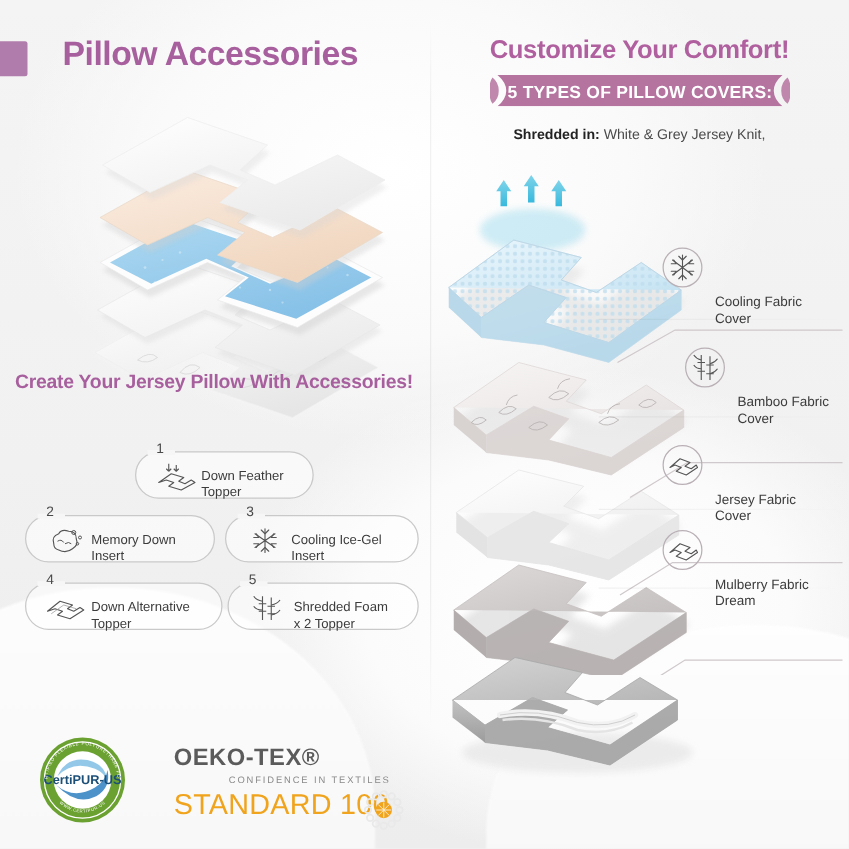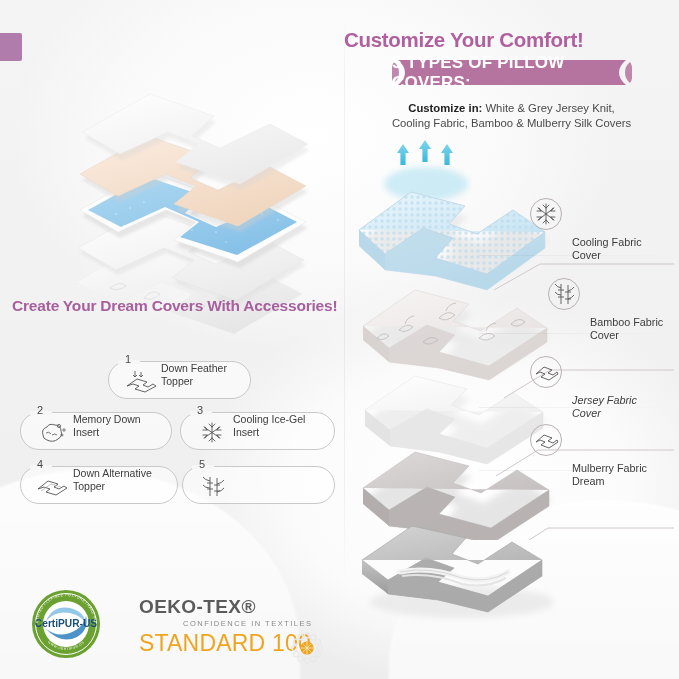--- a/index.html
+++ b/index.html
@@ -65,21 +65,21 @@
     background:rgba(255,255,255,0.55);
     height:38px;
   }
   .pill .num {
     position:absolute; top:-9px; left:13px;
     font-size:11px; color:#4a4a4a;
     background:transparent; padding:0 3px;
     line-height:12px;
   }
   .pill .pl-label {
-    position:absolute; left:52px; top:0;
+    position:absolute; left:52px; top:13px;
     font-size:10.5px; line-height:12.5px; color:#3c3c3c;
     white-space:pre-line;
   }
   .pill .pl-icon {
     position:absolute; left:14px; top:8px; width:34px; height:23px;
   }
   
   .pill .notch {
     position:absolute; top:-2px; left:9px; width:22px; height:4px;
     background:#f6f6f6;
@@ -98,29 +98,29 @@
     font-size:7.5px; color:#8a8a8a; letter-spacing:1.5px; margin-top:1px;margin-left:44px;
   }
   .oeko-3 {
     font-size:23px; font-weight:normal; color:#f0a41e; letter-spacing:0.2px; margin-top:2px;
   }
   .oeko-flower { position:absolute; left:152px; top:36px; width:32px; height:32px; }
 
   
   .right { position:absolute; left:344px; top:0; width:335px; height:679px; }
   .title-right {
-    position:absolute; left:0; width:335px; top:28px; 
+    position:absolute; left:0; width:335px; top:28px; text-align:center;
     font-size:20.5px; font-weight:bold; color:#b0609f; letter-spacing:-0.3px;
   }
   .ribbon {
     position:absolute; left:48px; top:60px; width:240px; height:25px;
   }
   .ribbon-label {
     position:absolute; inset:0; display:flex; align-items:center; justify-content:center;
-    font-size:17px; font-weight:bold; color:#ffffff; letter-spacing:0.2px;
+    font-size:14px; font-weight:bold; color:#ffffff; letter-spacing:0.2px;
   }
   .avail {
     position:absolute; left:0; width:335px; top:101px; text-align:center;
     font-size:11.3px; line-height:15px; color:#4a4a4a;
   }
 
   
   .stack-right { position:absolute; left:5px; top:140px; width:200px; height:400px; }
 
   
@@ -147,20 +147,21 @@
 <body>
 
 <div id="page">
   <div class="sweep-left"></div>
   <div class="sweep-right"></div>
   <div class="divider"></div>
 
   <div class="left">
 
     <div class="accent-square"></div>
+    <div class="title-left">Pillow Accessories</div>
 
     <div class="stack-left">
       <svg width="268" height="250" viewBox="0 0 268 250">
         <defs>
           <linearGradient id="lw" x1="0" y1="0" x2="0.6" y2="1">
             <stop offset="0%" stop-color="#ffffff"></stop>
               <stop offset="100%" stop-color="#ebebeb"></stop>
           </linearGradient>
           <linearGradient id="lbe" x1="0" y1="0" x2="0.6" y2="1">
             <stop offset="0%" stop-color="#fbece0"></stop>
@@ -225,21 +226,21 @@
         </g>
 
         <g transform="translate(26,0)">
           <path d="M10,40 L78,2 L142,24 L120,44 L148,56 L198,32 L236,52 L168,92 L104,70 L126,52 L96,40 L48,62 Z" fill="#d6d6d6" opacity="0.35" filter="url(#sft)" transform="translate(2,6)"></path>
           <path d="M10,40 L78,2 L142,24 L120,44 L148,56 L198,32 L236,52 L168,92 L104,70 L126,52 L96,40 L48,62 Z" fill="url(#lw)" stroke="#ededed" stroke-width="0.6"></path>
         </g>
       </svg>
     </div>
 
     <div class="create-text">Create Your
-Dream Covers
+Jersey Pillow
 With Accessories!</div>
 
     <div class="pill" style="left:108px; top:361px; width:143px;">
       <div class="notch"></div>
       <div class="num">1</div>
       <div class="pl-icon">
         <svg width="34" height="23" viewBox="0 0 34 23">
           <path d="M4,16 L14,9 L24,12 L20,15 L25,17 L30,14 L33,16 L22,22 L12,19 L16,16 L10,14 Z" fill="none" stroke="#555" stroke-width="0.9" stroke-linejoin="round"></path>
           <path d="M12,1 L12,7 M12,7 L10,5 M12,7 L14,5" stroke="#555" stroke-width="0.9" fill="none"></path>
           <path d="M18,2 L18,7 M18,7 L16,5 M18,7 L20,5" stroke="#555" stroke-width="0.9" fill="none"></path>
@@ -300,20 +301,22 @@
       <div class="num">5</div>
       <div class="pl-icon">
         <svg width="34" height="23" viewBox="0 0 34 23">
           <g stroke="#555" stroke-width="0.9" fill="none">
             <path d="M13,2 L13,21 M20,3 L20,21"></path>
             <path d="M10,8 L16,8 M10,14 L16,14 M17,10 L23,10 M17,16 L23,16"></path>
             <path d="M13,6 q-5,-1 -7,-4 M20,9 q5,-1 7,-4 M13,13 q-5,0 -7,-3 M20,17 q5,-1 7,-4"></path>
           </g>
         </svg>
       </div>
+      <div class="pl-label">Shredded Foam
+x 2 Topper</div>
     </div>
 
     <div class="certrow">
       <div class="certipur">
         <svg width="72" height="72" viewBox="0 0 72 72">
           <defs>
             <path id="arcTop" d="M8,36 A28,28 0 0 1 64,36" fill="none"></path>
             <path id="arcBot" d="M10,36 A26,26 0 0 0 62,36" fill="none"></path>
           </defs>
           <circle cx="36" cy="36" r="34" fill="#6aa130"></circle>
@@ -368,22 +371,21 @@
     <div class="ribbon">
       <svg width="240" height="25" viewBox="0 0 240 25">
         <path d="M6,0 H234 q-7,6 -7,12.5 q0,6.5 7,12.5 H6 q7,-6 7,-12.5 q0,-6.5 -7,-12.5 Z" fill="#b5739f"></path>
         <path d="M2,2 q5,4 5,10.5 q0,6.5 -5,10.5 q-3,-4 -2,-10.5 q-1,-6.5 2,-10.5 Z" fill="#b5739f" opacity="0.85"></path>
         <path d="M238,2 q-5,4 -5,10.5 q0,6.5 5,10.5 q3,-4 2,-10.5 q1,-6.5 -2,-10.5 Z" fill="#b5739f" opacity="0.85"></path>
       </svg>
       <div class="ribbon-label">5 TYPES OF PILLOW COVERS:</div>
     </div>
 
     <div class="avail">
-      <span style="font-weight:bold;color:#222;">Customize in:</span><span> White &amp; Grey Jersey Knit,</span><br>
-      <span>Cooling Fabric, Bamboo &amp; Mulberry Silk Covers</span>
+      <span style="font-weight:bold;color:#222;">Shredded in:</span><span> White &amp; Grey Jersey Knit,</span><br>
     </div>
 
     <div class="stack-right">
       <svg width="215" height="400" viewBox="0 0 215 400">
         <defs>
           <linearGradient id="cool" x1="0" y1="0" x2="0.5" y2="1">
             <stop offset="0%" stop-color="#eaf6fc"></stop>
               <stop offset="60%" stop-color="#cfe8f5"></stop>
             <stop offset="100%" stop-color="#a9d4ea"></stop>
           </linearGradient>
@@ -498,21 +500,21 @@
             <path d="M12,5 L12,25 M19,6 L19,25"></path>
             <path d="M9,11 L15,11 M9,18 L15,18 M16,13 L22,13 M16,20 L22,20"></path>
             <path d="M12,9 q-4,-1 -6,-4 M19,12 q4,-1 6,-4 M12,16 q-4,0 -6,-3 M19,20 q4,-1 6,-4"></path>
           </g>
         </svg>
       </div>
       <div class="lg-label">Bamboo Fabric
 Cover</div>
     </div>
 
-    <div class="legend" style="left:186px; top:350px;font-style:italic;">
+    <div class="legend" style="left:186px; top:350px;">
       <div class="ic">
         <svg width="30" height="30" viewBox="0 0 30 30">
           <path d="M5,17 L13,10 L21,13 L17,16 L22,18 L26,15 L27,17 L18,23 L10,20 L14,17 L9,15 Z" fill="none" stroke="#555" stroke-width="0.9" stroke-linejoin="round"></path>
         </svg>
       </div>
       <div class="lg-label">Jersey Fabric
 Cover</div>
     </div>
 
     <div class="legend" style="left:186px; top:418px;">

